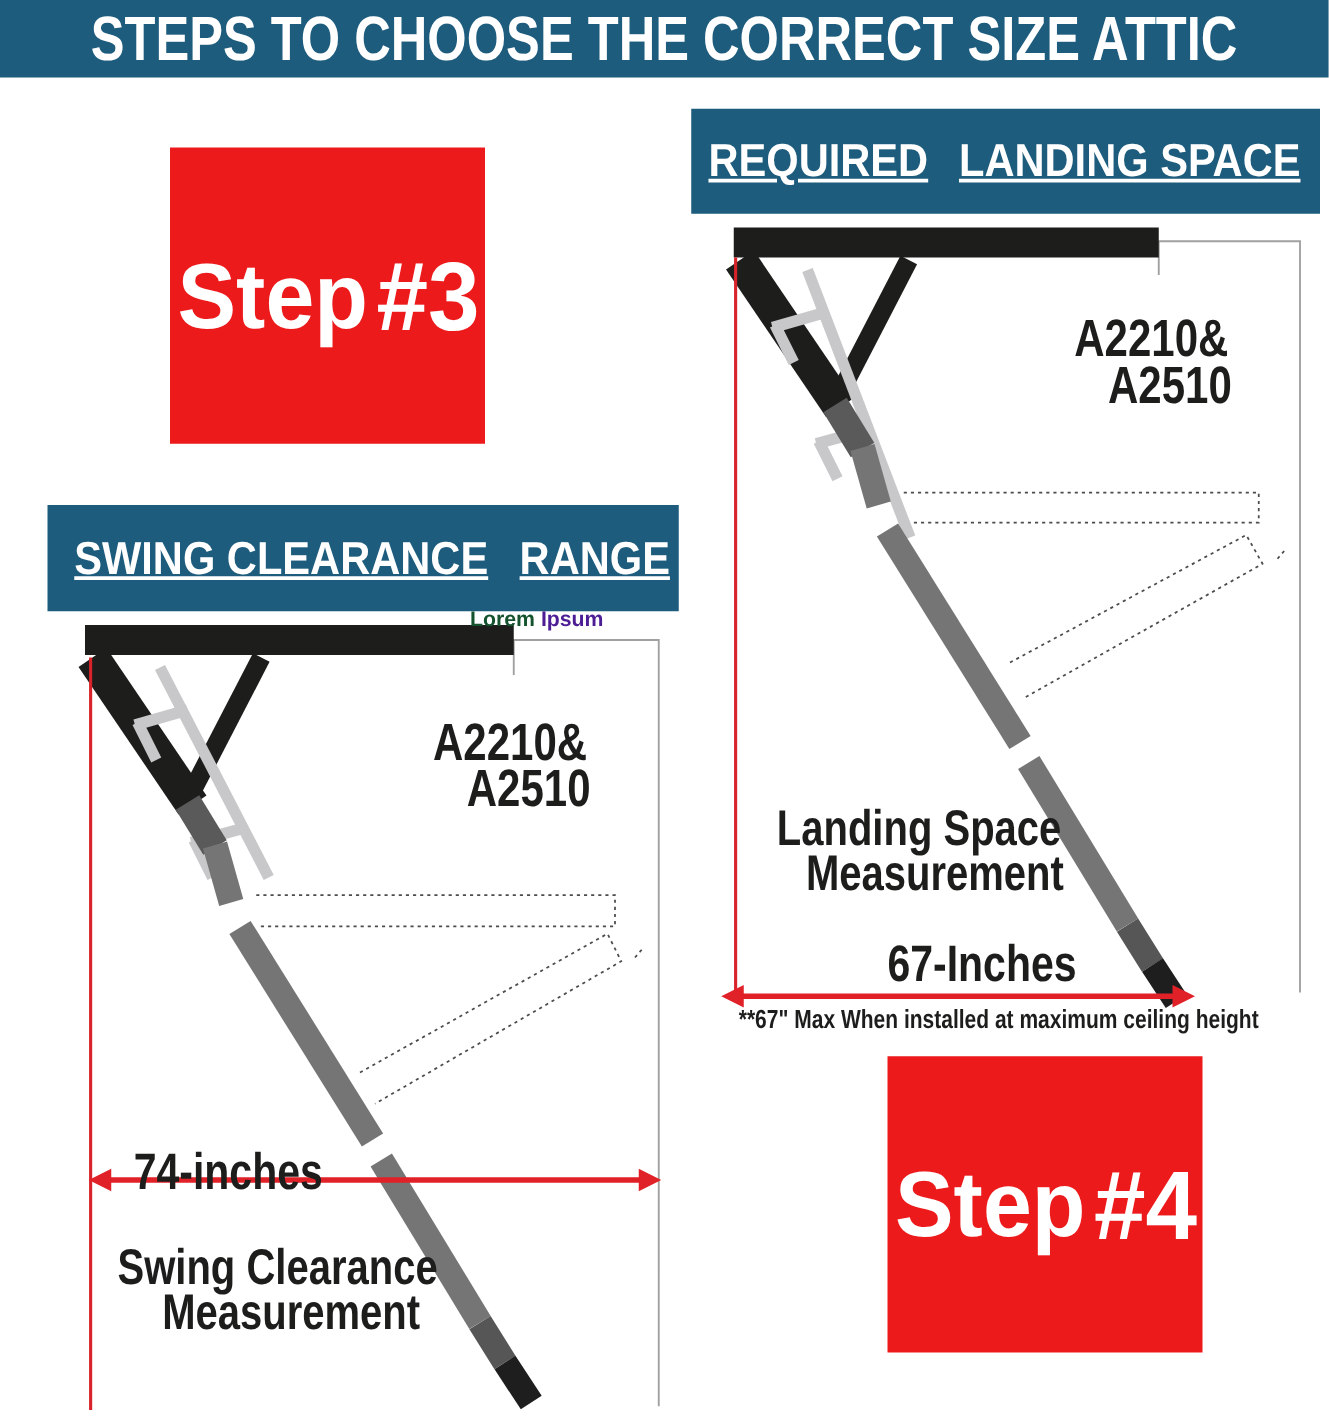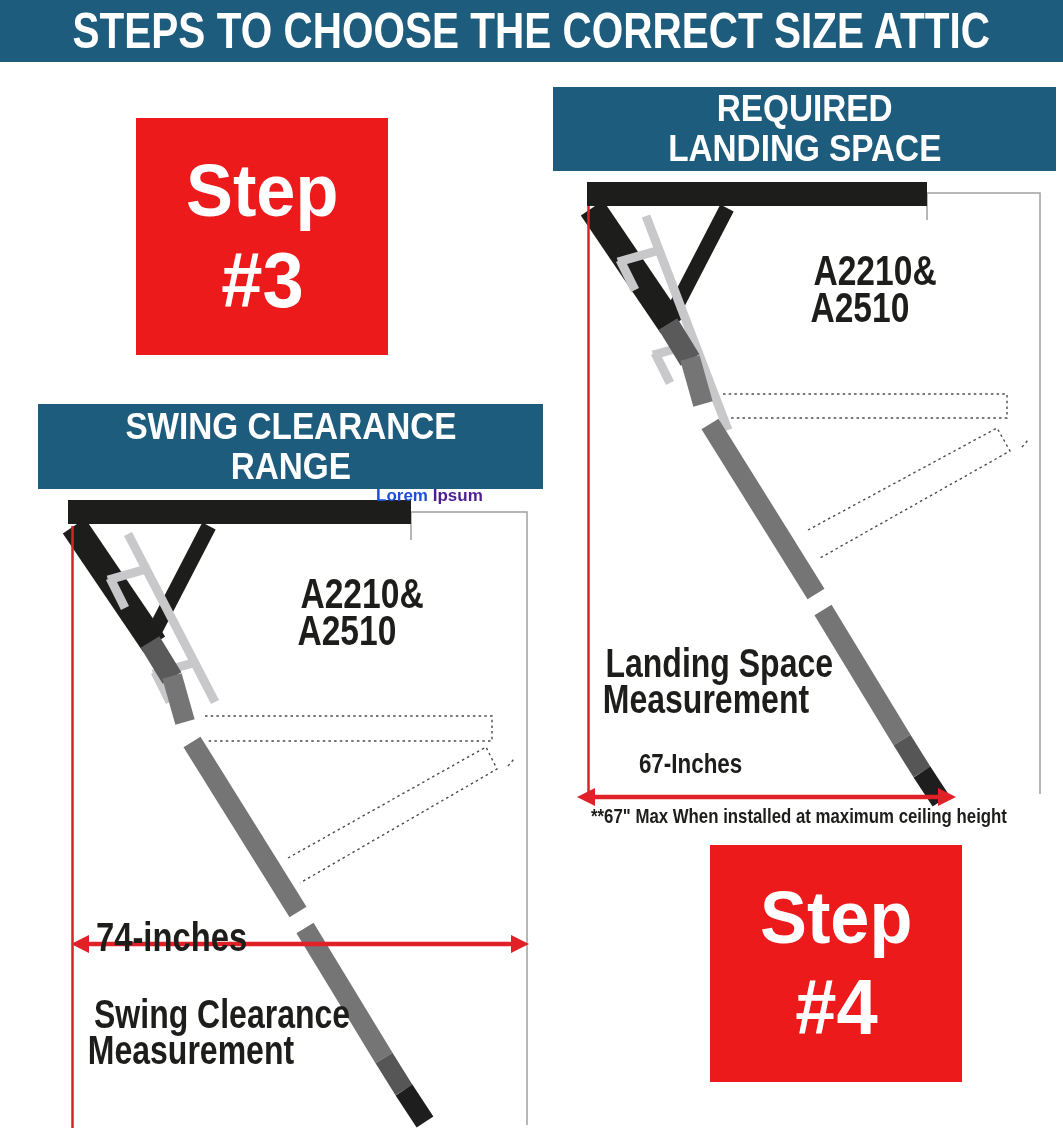--- a/index.html
+++ b/index.html
@@ -13,50 +13,50 @@
     position:absolute;left:0;top:0;width:1063px;height:62px;background:#1d5c7d;
     display:flex;align-items:center;justify-content:center;
   }
   .header .ttl{
     color:#ffffff;font-weight:bold;font-size:50px;white-space:nowrap;
     display:inline-block;transform:scaleX(.81);transform-origin:center;letter-spacing:0px;
   }
   
   .banner{
     position:absolute;background:#1d5c7d;color:#ffffff;font-weight:bold;
-    display:flex;flex-direction:column;align-items:center;justify-content:center;
+    display:flex;flex-direction:row;align-items:center;justify-content:flex-end;text-decoration:underline;
   }
   .banner .ln{display:inline-block;transform:scaleX(.9);white-space:nowrap;line-height:1.08;font-size:37px;}
   .banner-landing{left:553px;top:87px;width:503px;height:84px;}
   .banner-swing{left:38px;top:404px;width:505px;height:85px;}
   
   .stepbox{
     position:absolute;width:252px;height:237px;background:#ed1a1c;color:#ffffff;
-    display:flex;flex-direction:column;align-items:center;justify-content:center;
+    display:flex;flex-direction:row;align-items:center;justify-content:center;
   }
   .stepbox .w{font-weight:bold;font-size:74px;line-height:86px;display:inline-block;transform:scaleX(.95);}
   .stepbox .n{font-weight:bold;font-size:78px;line-height:92px;display:inline-block;transform:scaleX(.95);}
   .step3{left:136px;top:118px;}
   .step4{left:710px;top:845px;}
   
-  .dtext{position:absolute;color:#1d1d1b;font-weight:bold;text-align:left;z-index:3;}
+  .dtext{position:absolute;color:#1d1d1b;font-weight:bold;text-align:right;z-index:3;}
   .dtext .ln{display:inline-block;transform:scaleX(.8);transform-origin:center;white-space:nowrap;}
   .models-right{left:798px;top:252px;width:200px;font-size:42px;line-height:37px;}
   .models-left{left:285px;top:575px;width:200px;font-size:42px;line-height:37px;}
   .label-landing{left:577px;top:645px;width:300px;font-size:40px;line-height:36px;}
   .label-swing{left:62px;top:996px;width:300px;font-size:40px;line-height:36px;}
-  .dim-landing{left:626px;top:748px;width:300px;font-size:28px;}
+  .dim-landing{left:580px;top:748px;width:300px;font-size:41px;}
   .dim-swing{left:77px;top:886px;width:200px;font-size:41px;margin-top:28px;}
   .footnote{
     position:absolute;left:591px;top:804px;color:#1d1d1b;font-weight:bold;font-size:21px;
     white-space:nowrap;transform:scaleX(.8);transform-origin:left center;z-index:3;
   }
   
   .watermark{position:absolute;left:376px;top:486px;font-size:17px;font-weight:bold;white-space:nowrap;z-index:4;}
-  .watermark .wm-dark{color:#1d4ed8;text-align:right;}
+  .watermark .wm-dark{color:#14532d;text-align:right;}
   .watermark .wm-light{color:#4c1d95;}
   
   .diagram{position:absolute;z-index:2;}
   .svg-left{left:55px;top:492px;}
   .svg-right{left:565px;top:178px;}
 </style>
 </head>
 <body>
 
 <div class="canvas">

